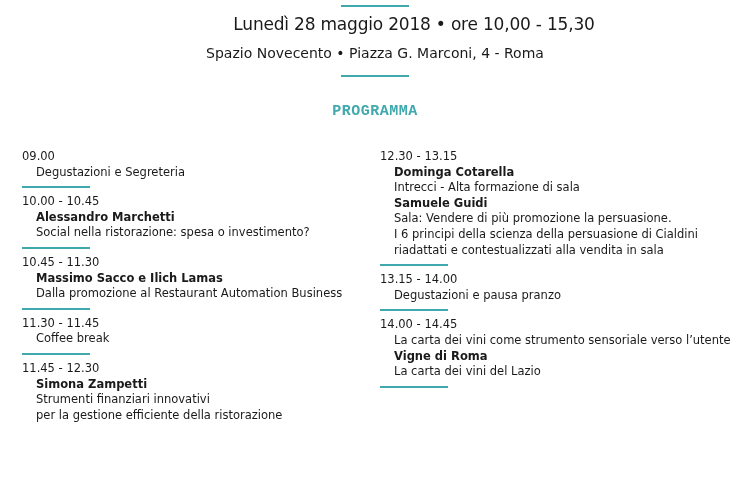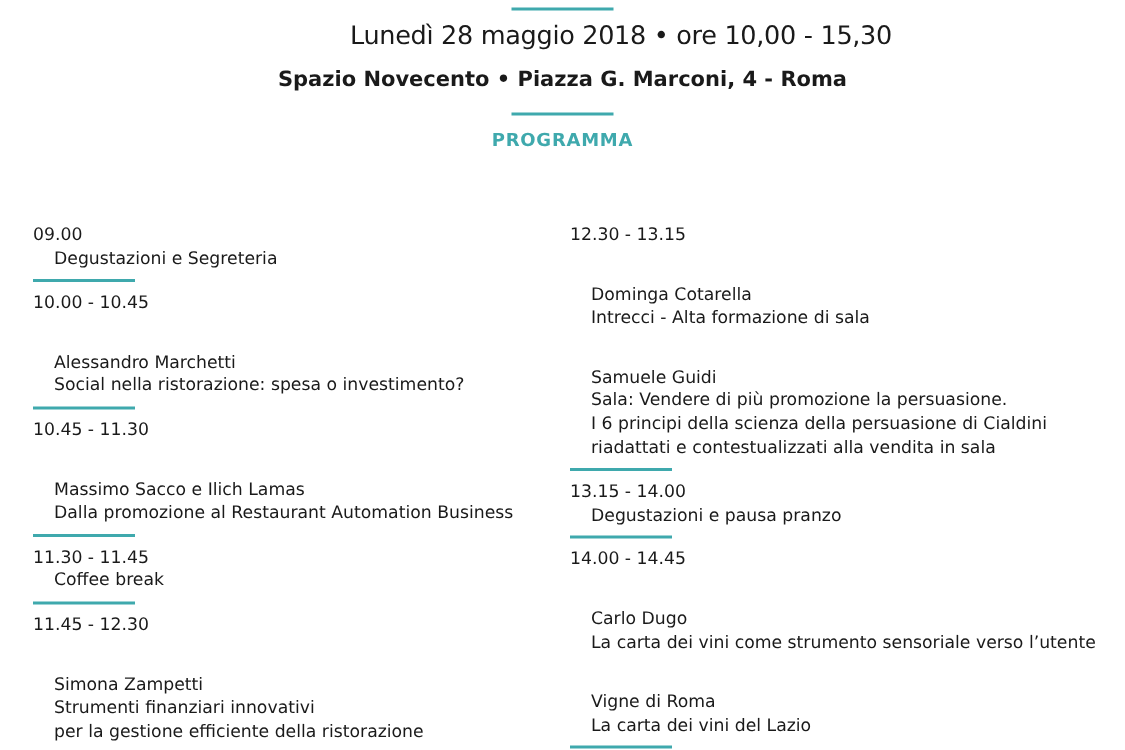--- a/index.html
+++ b/index.html
@@ -1,29 +1,29 @@
 <!DOCTYPE html>
 <html><head>
 <meta charset="utf-8">
 <style>
   html, body { margin:0; padding:0; background:#ffffff; }
   body { width:750px; height:500px; position:relative; overflow:hidden;
          font-family:"DejaVu Sans", sans-serif; color:#1a1a1a; }
   .hr { position:absolute; height:2px; background:#3fa9ad; }
   .center { position:absolute; left:0; width:750px; text-align:center; }
   .title { top:14px; font-size:17px; font-weight:normal; letter-spacing:-0.2px;padding-left:39px; }
-  .sub { top:45px; font-size:14px;font-weight:bold; }
-  .prog { top:86px; font-size:12px; font-weight:bold; color:#3fa9ad; letter-spacing:0.5px; }
+  .sub { top:45px; font-size:14px; }
+  .prog { top:103px; font-size:15px; font-weight:bold; color:#3fa9ad; letter-spacing:0.5px;font-family:Liberation Mono, monospace; }
   .col { position:absolute; top:149px; font-size:11.5px; line-height:15.6px; }
   .col.left { left:22px; width:340px; }
   .col.right { left:380px; width:370px; }
   .item { margin-bottom:0; }
   .time { white-space:nowrap; }
   .ind { padding-left:14px; white-space:nowrap; }
-  .name { font-weight:normal;margin-top:24px; }
+  .name { font-weight:bold; }
   .desc { }
   .sep { width:68px; height:2px; background:#3fa9ad; margin:6px 0 6px 0; }
 </style>
 </head>
 <body>
 
 <div class="hr" style="left:341px; top:5px; width:68px;"></div>
 <div class="center title">Lunedì 28 maggio 2018 • ore 10,00 - 15,30</div>
 <div class="center sub">Spazio Novecento • Piazza G. Marconi, 4 - Roma</div>
 <div class="hr" style="left:341px; top:75px; width:68px;"></div>
@@ -71,19 +71,18 @@
     <div class="ind desc">riadattati e contestualizzati alla vendita in sala</div>
   </div>
   <div class="sep"></div>
   <div class="item">
     <div class="time">13.15 - 14.00</div>
     <div class="ind">Degustazioni e pausa pranzo</div>
   </div>
   <div class="sep"></div>
   <div class="item">
     <div class="time">14.00 - 14.45</div>
-    <div class="ind name">Carlo Dugo</div>
     <div class="ind desc">La carta dei vini come strumento sensoriale verso l’utente</div>
     <div class="ind name">Vigne di Roma</div>
     <div class="ind desc">La carta dei vini del Lazio</div>
   </div>
   <div class="sep"></div>
 </div>
 
 </body></html>

